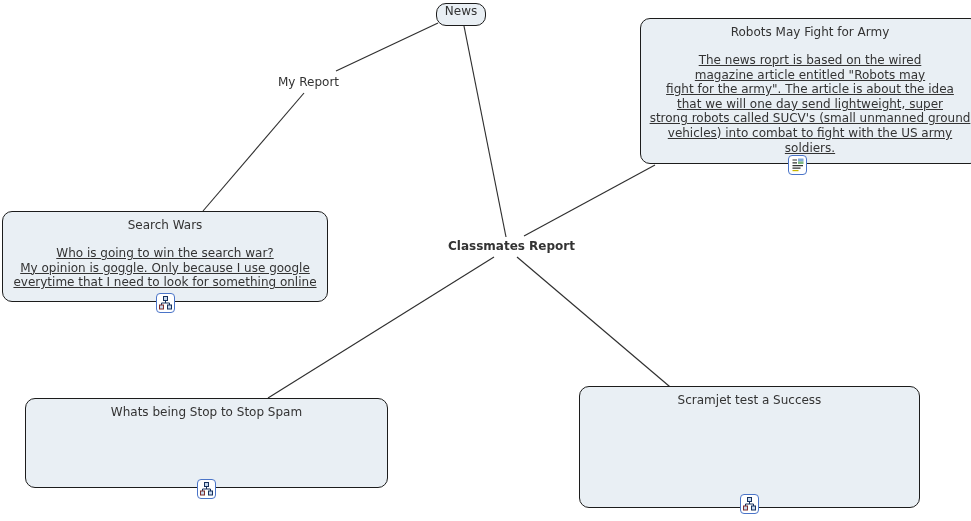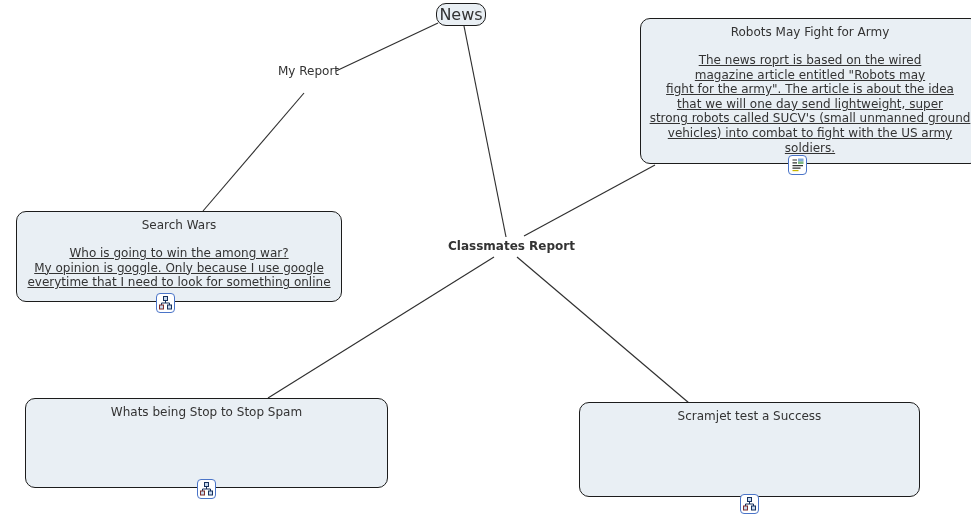--- a/index.html
+++ b/index.html
@@ -19,35 +19,35 @@
   .canvas{position:relative;width:971px;height:521px;overflow:hidden;}
   .edges{position:absolute;left:0;top:0;width:971px;height:521px;}
   .edges line{stroke:var(--edge-color);stroke-width:1.15;}
   .box{
     position:absolute;background:var(--node-fill);
     border:1.6px solid var(--node-border);border-radius:10px;
     text-align:center;box-sizing:border-box;overflow:hidden;
   }
   .node-title{font-size:12px;padding-top:6px;white-space:nowrap;}
   .node-body{font-size:12px;line-height:14.6px;white-space:pre-line;margin-top:14px;text-decoration:underline;}
-  .mini{display:flex;align-items:center;justify-content:center;font-size:16px;}
+  .mini{display:flex;align-items:flex-start;justify-content:center;font-size:12px;}
   .floating-label{position:absolute;font-size:12px;white-space:nowrap;}
   .node-icon{
     position:absolute;width:19px;height:20px;background:#ffffff;
     border:1.5px solid var(--icon-border);border-radius:4px;
     box-sizing:border-box;display:flex;align-items:center;justify-content:center;
     z-index:3;
   }
   
   #node-news{left:436px;top:3px;width:50px;height:23px;}
   #node-robots{left:640px;top:18px;width:340px;height:146px;}
-  #node-search{left:2px;top:211px;width:326px;height:91px;margin-left:14px;}
+  #node-search{left:2px;top:211px;width:326px;height:91px;}
   #node-spam{left:25px;top:398px;width:363px;height:90px;}
-  #node-scramjet{left:579px;top:402px;width:341px;height:95px;}
-  #label-my-report{left:278px;top:64px;}
+  #node-scramjet{left:579px;top:386px;width:341px;height:122px;}
+  #label-my-report{left:278px;top:75px;}
   #label-classmates{left:448px;top:239px;font-weight:bold;}
   #icon-robots{left:788px;top:155px;}
   #icon-search{left:156px;top:293px;}
   #icon-spam{left:197px;top:479px;}
   #icon-scramjet{left:740px;top:494px;}
 </style>
 </head>
 <body>
 
 <div class="canvas">
@@ -75,21 +75,21 @@
 magazine article entitled "Robots may
 fight for the army". The article is about the idea
 that we will one day send lightweight, super
 strong robots called SUCV's (small unmanned ground
 vehicles) into combat to fight with the US army
 soldiers.</div>
   </div>
 
   <div class="box" id="node-search">
     <div class="node-title">Search Wars</div>
-    <div class="node-body">Who is going to win the among war?
+    <div class="node-body">Who is going to win the search war?
 My opinion is goggle. Only because I use google
 everytime that I need to look for something online</div>
   </div>
 
   <div class="box" id="node-spam">
     <div class="node-title">Whats being Stop to Stop Spam</div>
   </div>
 
   <div class="box" id="node-scramjet">
     <div class="node-title">Scramjet test a Success</div>

